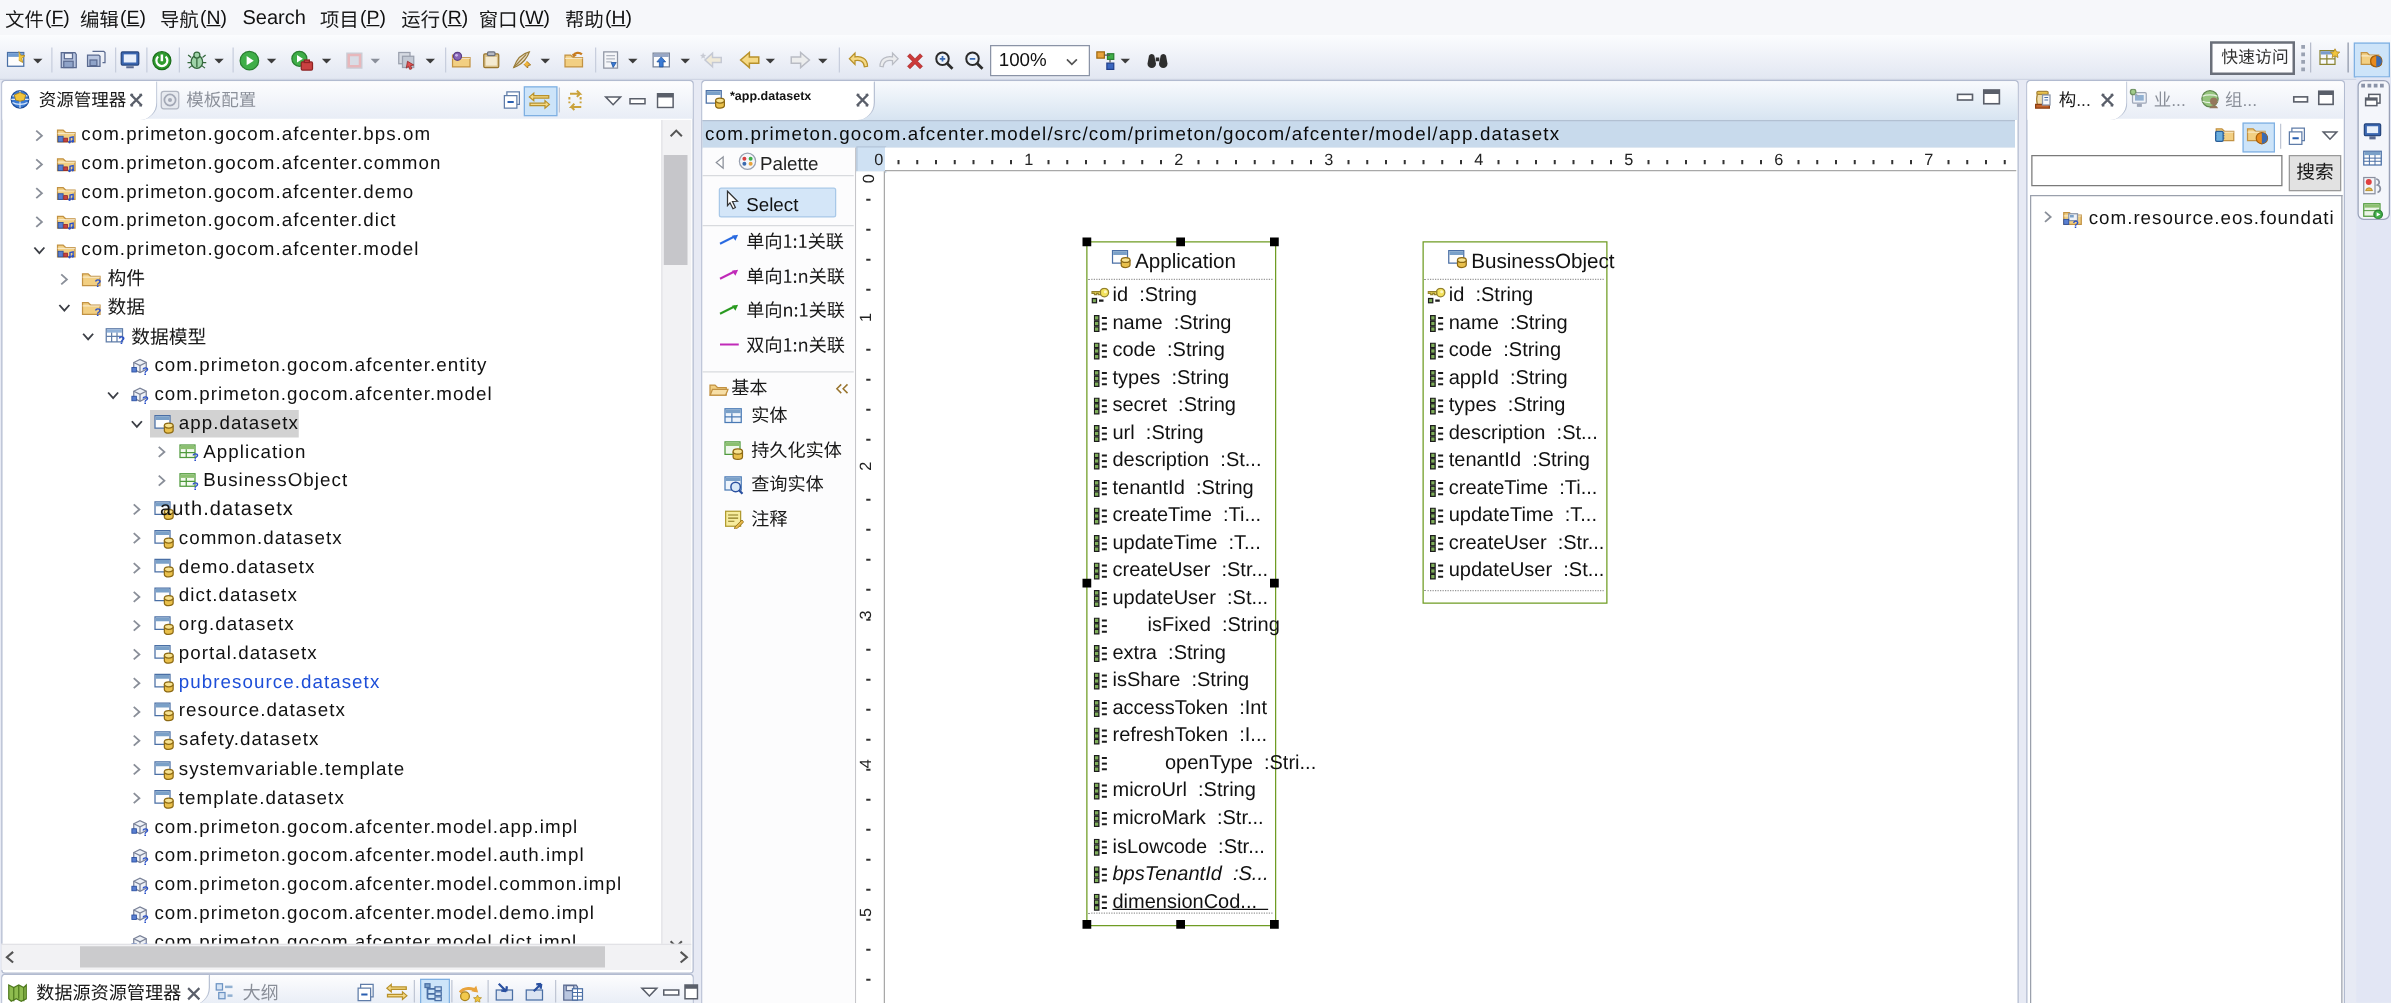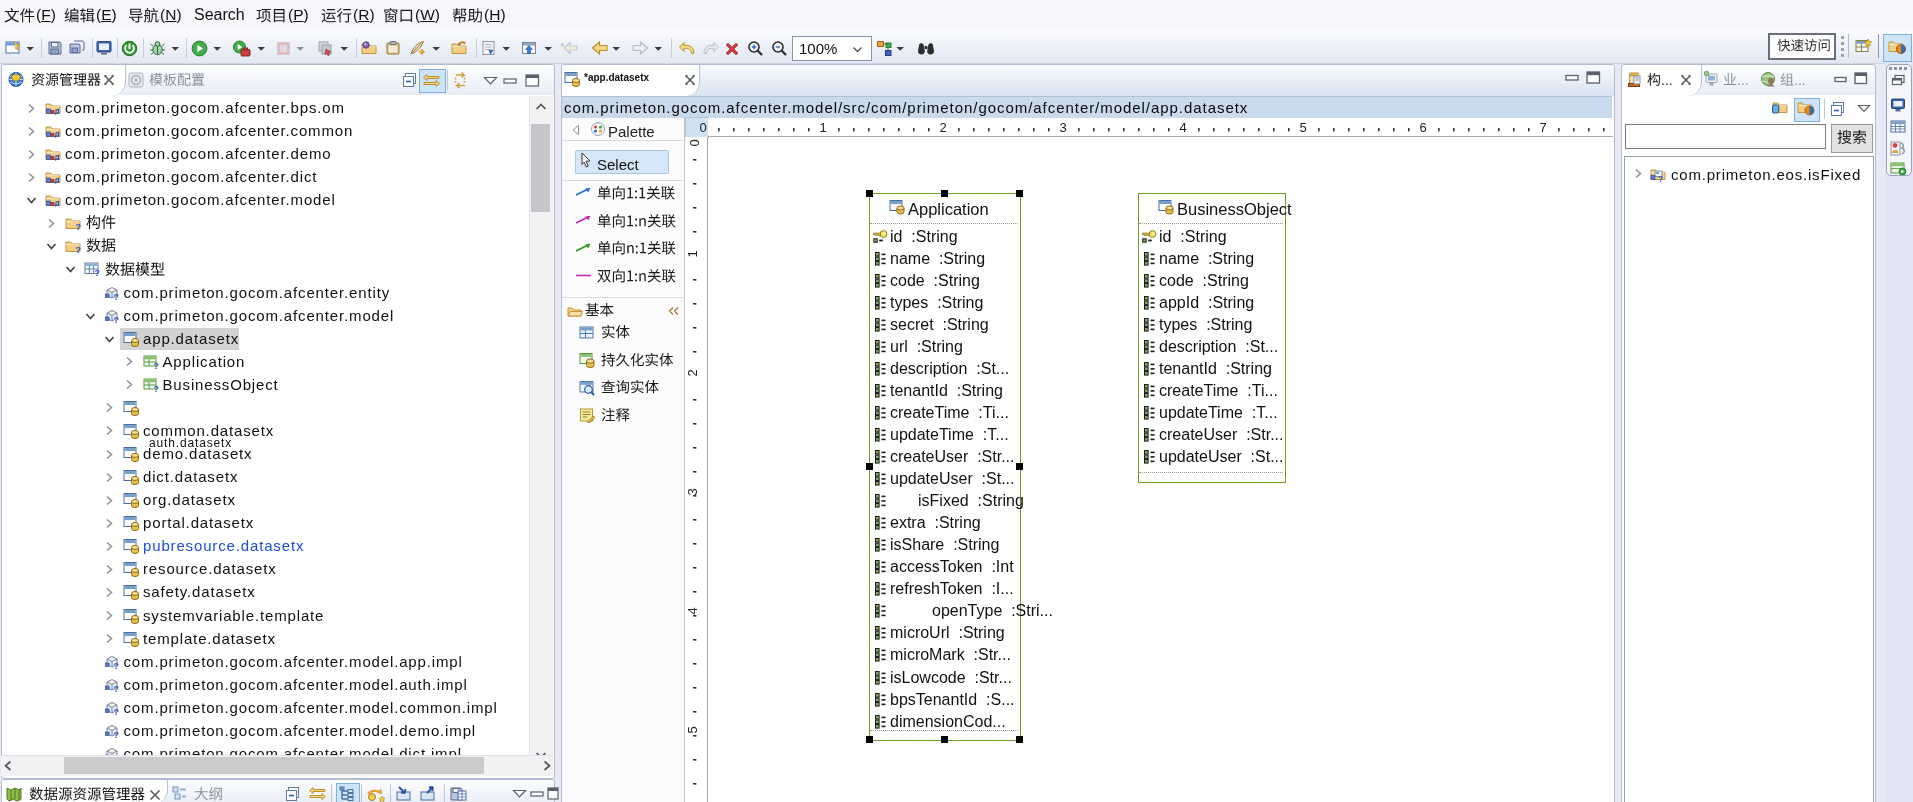--- a/index.html
+++ b/index.html
@@ -431,21 +431,21 @@
 <div style="position:absolute;left:162.5px;top:375.84000000000003px;font-size:15px;letter-spacing:0.85px;color:#111;white-space:nowrap;">BusinessObject</div>
 <svg class="ab" style="left:104.0px;top:402.41px;" width="11" height="11" viewBox="0 0 11 11">
     <path d="M3 1.5 L7.5 5.5 L3 9.5" fill="none" stroke="#8a8f99" stroke-width="1.5"></path>
   </svg>
 <svg class="ab" style="left:123.0px;top:399.91px;" width="18" height="17" viewBox="0 0 18 17">
     <rect x="1" y="1.5" width="12" height="10" fill="#fdfdfd" stroke="#4a6fa5"></rect>
     <rect x="1.5" y="2.0" width="11" height="3" fill="#7aa0c8"></rect>
     <path d="M8.5 9.46 V13.54 A3.5 1.9600000000000002 0 0 0 15.5 13.54 V9.46" fill="#e9c04c" stroke="#8d6a14"></path>
     <ellipse cx="12.0" cy="9.46" rx="3.5" ry="1.9600000000000002" fill="#f7e290" stroke="#8d6a14"></ellipse>
   </svg>
-<div style="position:absolute;left:149px;top:398.91px;font-size:12px;letter-spacing:0.85px;color:#111;white-space:nowrap;margin-top:37px;">auth.datasetx</div>
+<div style="position:absolute;left:128px;top:398.91px;font-size:16px;letter-spacing:0.85px;color:#111;white-space:nowrap;">auth.datasetx</div>
 <svg class="ab" style="left:104.0px;top:425.48px;" width="11" height="11" viewBox="0 0 11 11">
     <path d="M3 1.5 L7.5 5.5 L3 9.5" fill="none" stroke="#8a8f99" stroke-width="1.5"></path>
   </svg>
 <svg class="ab" style="left:123.0px;top:422.98px;" width="18" height="17" viewBox="0 0 18 17">
     <rect x="1" y="1.5" width="12" height="10" fill="#fdfdfd" stroke="#4a6fa5"></rect>
     <rect x="1.5" y="2.0" width="11" height="3" fill="#7aa0c8"></rect>
     <path d="M8.5 9.46 V13.54 A3.5 1.9600000000000002 0 0 0 15.5 13.54 V9.46" fill="#e9c04c" stroke="#8d6a14"></path>
     <ellipse cx="12.0" cy="9.46" rx="3.5" ry="1.9600000000000002" fill="#f7e290" stroke="#8d6a14"></ellipse>
   </svg>
 <div style="position:absolute;left:143.0px;top:421.98px;font-size:15px;letter-spacing:0.85px;color:#111;white-space:nowrap;">common.datasetx</div>
@@ -1081,30 +1081,30 @@
   </svg>
 <div style="position:absolute;left:890px;top:668.5px;font-size:16px;color:#111;white-space:nowrap;">isLowcode&nbsp;&nbsp;:Str...</div>
 <svg class="ab" style="left:875px;top:692.55px;" width="13" height="14" viewBox="0 0 13 14">
     <rect x="0.5" y="0.5" width="3.6" height="3.6" fill="#7fae5a" stroke="#1c1c1c" stroke-width="1"></rect>
     <rect x="6.5" y="1.6" width="4" height="1.6" fill="#1c1c1c"></rect>
     <rect x="0.5" y="5" width="3.6" height="3.6" fill="#7fae5a" stroke="#1c1c1c" stroke-width="1"></rect>
     <rect x="6.5" y="6.1" width="4" height="1.6" fill="#1c1c1c"></rect>
     <rect x="0.5" y="9.5" width="3.6" height="3.6" fill="#7fae5a" stroke="#1c1c1c" stroke-width="1"></rect>
     <rect x="6.5" y="10.6" width="4" height="1.6" fill="#1c1c1c"></rect>
   </svg>
-<div style="position:absolute;left:890px;top:690.55px;font-size:16px;color:#111;white-space:nowrap;">bpsTenantId&nbsp;&nbsp;:S...</div>
+<div style="position:absolute;left:890px;top:690.55px;font-size:16px;color:#111;white-space:nowrap;font-style:italic;">bpsTenantId&nbsp;&nbsp;:S...</div>
 <svg class="ab" style="left:875px;top:714.6px;" width="13" height="14" viewBox="0 0 13 14">
     <rect x="0.5" y="0.5" width="3.6" height="3.6" fill="#7fae5a" stroke="#1c1c1c" stroke-width="1"></rect>
     <rect x="6.5" y="1.6" width="4" height="1.6" fill="#1c1c1c"></rect>
     <rect x="0.5" y="5" width="3.6" height="3.6" fill="#7fae5a" stroke="#1c1c1c" stroke-width="1"></rect>
     <rect x="6.5" y="6.1" width="4" height="1.6" fill="#1c1c1c"></rect>
     <rect x="0.5" y="9.5" width="3.6" height="3.6" fill="#7fae5a" stroke="#1c1c1c" stroke-width="1"></rect>
     <rect x="6.5" y="10.6" width="4" height="1.6" fill="#1c1c1c"></rect>
   </svg>
-<div style="position:absolute;left:890px;top:712.6px;font-size:16px;color:#111;white-space:nowrap;">dimensionCod...&nbsp;&nbsp;</div>
+<div style="position:absolute;left:890px;top:712.6px;font-size:16px;color:#111;white-space:nowrap;text-decoration:underline;">dimensionCod...&nbsp;&nbsp;</div>
 <div style="position:absolute;left:870px;top:730px;width:148px;height:1px;border-top:1px dotted #999;"></div>
 <div style="position:absolute;left:866px;top:190px;width:7px;height:7px;background:#000;"></div>
 <div style="position:absolute;left:866px;top:736px;width:7px;height:7px;background:#000;"></div>
 <div style="position:absolute;left:941px;top:190px;width:7px;height:7px;background:#000;"></div>
 <div style="position:absolute;left:941px;top:736px;width:7px;height:7px;background:#000;"></div>
 <div style="position:absolute;left:1016px;top:190px;width:7px;height:7px;background:#000;"></div>
 <div style="position:absolute;left:1016px;top:736px;width:7px;height:7px;background:#000;"></div>
 <div style="position:absolute;left:866px;top:463px;width:7px;height:7px;background:#000;"></div>
 <div style="position:absolute;left:1016px;top:463px;width:7px;height:7px;background:#000;"></div>
 <div style="position:absolute;left:1138px;top:193px;width:146px;height:288px;background:#fff;border:1px solid #6f9c23;"></div>
@@ -1294,21 +1294,21 @@
     <path d="M3 1.5 L7.5 5.5 L3 9.5" fill="none" stroke="#8a8f99" stroke-width="1.5"></path>
   </svg>
 <svg class="ab" style="left:1650px;top:166px;" width="18" height="17" viewBox="0 0 18 17">
     <path d="M1 4 L5.5 4 L7.5 6 L15 6 L15 13.5 L1 13.5 Z" fill="#f2cf82" stroke="#c29243"></path>
     <path d="M1 6.6 L15 6.6" stroke="#ffffff" stroke-opacity="0.55"></path>
     <rect x="5" y="5" width="7" height="5.5" fill="#eef2f8" stroke="#8a94a8"></rect>
     <rect x="6" y="6" width="3" height="2" fill="#7aa0c8"></rect>
     <rect x="1" y="9.5" width="4" height="4" fill="#5a7fd0" stroke="#2a4fa0" stroke-width="0.7"></rect>
     <text x="8" y="16" font-size="8.5" font-weight="bold" fill="#2a50c8" font-family="Liberation Sans">?</text>
   </svg>
-<div style="position:absolute;left:1671px;top:166px;font-size:15px;color:#111;white-space:nowrap;width:197px;overflow:hidden;letter-spacing:0.8px;">com.primeton.eos.isFixed</div>
+<div style="position:absolute;left:1671px;top:166px;font-size:15px;color:#111;white-space:nowrap;width:197px;overflow:hidden;letter-spacing:0.8px;">com.resource.eos.foundati</div>
 <div style="position:absolute;left:1885px;top:62px;width:28px;height:740px;background:#e2e6f4;"></div>
 <div style="position:absolute;left:1886px;top:64px;width:24px;height:110px;background:#f4f6fb;border:1px solid #9aa2b8;border-radius:5px;"></div>
 <div style="position:absolute;left:1889px;top:67px;width:3px;height:3px;background:#8a93a8;"></div>
 <div style="position:absolute;left:1894px;top:67px;width:3px;height:3px;background:#8a93a8;"></div>
 <div style="position:absolute;left:1899px;top:67px;width:3px;height:3px;background:#8a93a8;"></div>
 <div style="position:absolute;left:1904px;top:67px;width:3px;height:3px;background:#8a93a8;"></div>
 <svg class="ab" style="left:1891px;top:74px;" width="15" height="12" viewBox="0 0 15 12">
     <rect x="4" y="1.5" width="9" height="7" fill="#fff" stroke="#5a5f6a" stroke-width="1.2"></rect>
     <rect x="1.5" y="4.5" width="9" height="6" fill="#fff" stroke="#5a5f6a" stroke-width="1.2"></rect>
     <rect x="1.5" y="4.5" width="9" height="2" fill="#5a5f6a"></rect>

